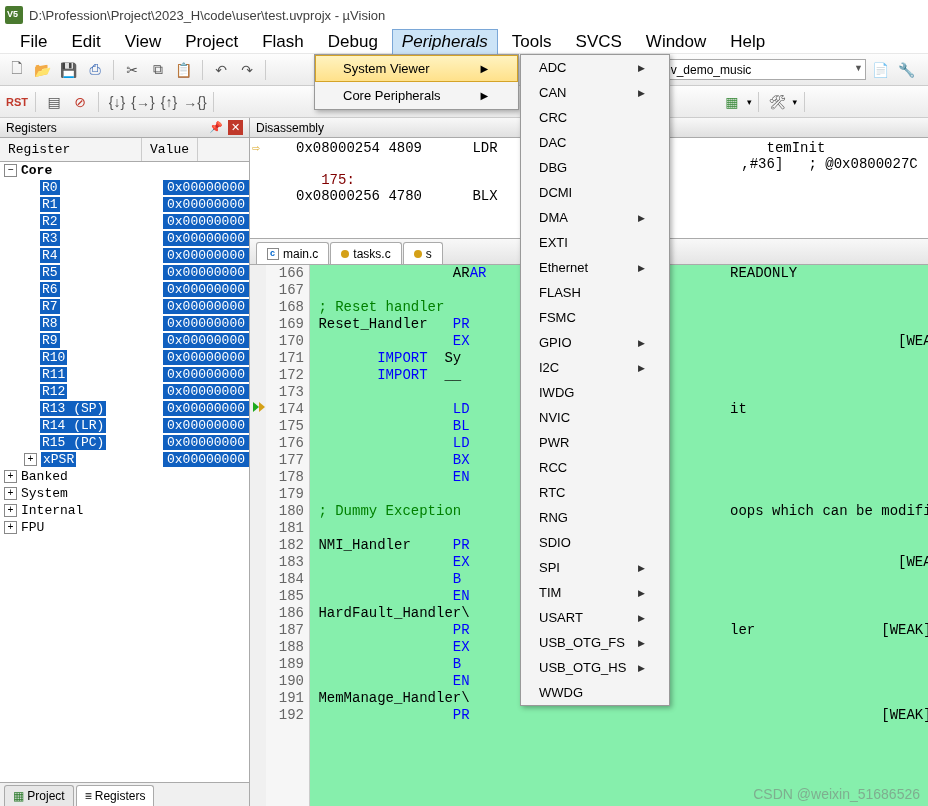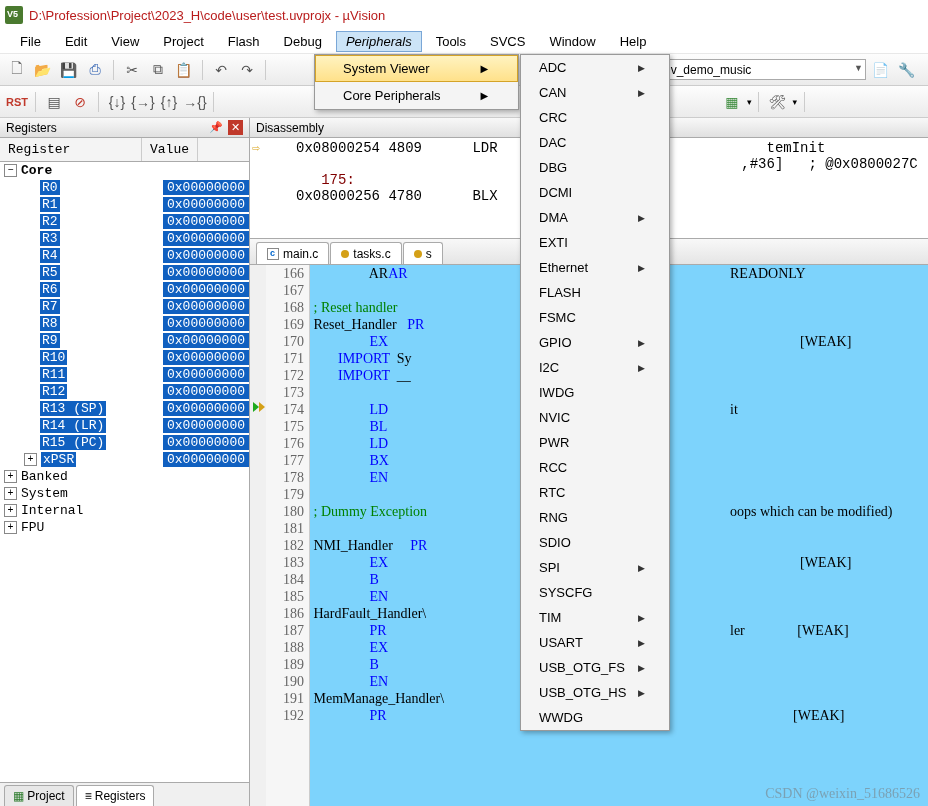--- a/index.html
+++ b/index.html
@@ -1,22 +1,22 @@
 <!DOCTYPE html>
 <html><head>
 <meta charset="utf-8">
 <style>
 * { box-sizing: border-box; margin: 0; padding: 0; }
 body { font-family: "Segoe UI", Tahoma, sans-serif; font-size: 12px; background: #fff; width: 928px; height: 806px; overflow: hidden; position: relative; }
 .titlebar { height: 30px; background: #fff; display: flex; align-items: center; padding: 0 5px; gap: 6px; }
 .app-icon { width: 18px; height: 18px; background: #4a7a2f; display: inline-block; border-radius: 2px; position: relative; }
 .app-icon::after { content: "V5"; color: #fff; font-size: 9px; font-weight: bold; position: absolute; top: 3px; left: 2px; }
-.title-text { font-size: 13px; color: #b91c1c; }
+.title-text { font-size: 13px; color: #404040; }
 .menubar { height: 24px; background: #fff; display: flex; align-items: center; padding: 0 10px; gap: 4px; border-bottom: 1px solid #e8e8e8;}
-.menu-item { padding: 3px 10px; font-size: 13px; cursor: default; }
+.menu-item { padding: 3px 10px; font-size: 17px; cursor: default; }
 .menu-item.open { background: #cce4f7; border: 1px solid #7aa7d7; padding: 2px 9px; font-style: italic; }
 .toolbar { height: 32px; background: linear-gradient(#fdfdfd,#ebebeb); border-bottom: 1px solid #ccc; display: flex; align-items: center; padding: 0 6px; gap: 4px; }
 .tb-btn { width: 22px; height: 22px; display: inline-flex; align-items: center; justify-content: center; font-size: 14px; color: #555; }
 .sep { width:1px; height:20px; background:#ccc; margin:0 3px; }
 .toolbar2 { height: 32px; background: linear-gradient(#fdfdfd,#ebebeb); border-bottom: 1px solid #ccc; display: flex; align-items: center; padding: 0 6px; gap: 4px; position: relative; }
 .target-combo { border: 1px solid #aaa; background:#fff; height:21px; width:204px; display:flex; align-items:center; padding:0 18px 0 5px; font-size:12px; position:relative;}
 .target-combo .dd { position:absolute; right:2px; top:3px; font-size:9px; color:#555;}
 .main-area { display: flex; height: calc(100% - 118px); }
 .left-panel { width: 250px; border-right: 1px solid #aaa; display: flex; flex-direction: column; }
 .panel-title { background: linear-gradient(#f8f8f8,#e0e0e0); border-bottom:1px solid #aaa; height:20px; display:flex; align-items:center; padding:0 6px; font-size:12px; justify-content:space-between;}
@@ -40,42 +40,42 @@
 .da-line { white-space:pre; padding-left:2px; }
 .da-gutter { width:44px; display:inline-block; }
 .da-num { color:#800000; }
 .da-hex { color:#000; }
 .arrow-y { position:absolute; left:2px; font-size:13px; color:#daa520;}
 .file-tabs { height:26px; background:linear-gradient(#f8f8f8,#e5e5e5); border-bottom:1px solid #aaa; display:flex; align-items:flex-end; padding-left:6px; gap:1px;}
 .ftab { padding:4px 10px 3px; border:1px solid #aaa; border-bottom:none; background:#fff; font-size:12px; display:flex; align-items:center; gap:4px; border-radius:3px 3px 0 0;}
 .ftab .fic { width:12px; height:12px; background:#fff; border:1px solid #888; position:relative;}
 .ftab .fic.c::after{content:"c";color:#06c;font-size:9px;position:absolute;top:-1px;left:2px;font-weight:bold;}
 .ftab .dot { width:8px;height:8px;border-radius:50%;background:#d4a017;}
-.code-area { flex:1; display:flex; font-family:Liberation Serif, serif; font-size:14px; overflow:hidden; background:#7dd3fc;}
+.code-area { flex:1; display:flex; font-family:Liberation Mono, monospace; font-size:14px; overflow:hidden; background:#86efac;}
 .gutter { width:44px; background:#f6f6f6; border-right:1px solid #ccc; text-align:right; padding-right:5px; color:#666;}
 .gutter div { height:17px; line-height:17px;}
 .marker-col { width:16px; background:#f0f0f0; }
 .code-lines { flex:1; white-space:pre; }
 .code-lines div { height:17px; line-height:17px; }
 .kw { color:#0000ff; }
 .cmt { color:#008000; }
 .lbl { color:#000; }
 .editor-tabs { height:24px; border-top:1px solid #aaa; display:flex; align-items:flex-end; padding-left:4px; background:#f0f0f0;}
 .etab { padding:3px 12px; border:1px solid #aaa; border-bottom:none; background:#fff; font-size:12px; font-weight:bold; border-radius:0 0 0 0;}
 .etab.inactive { font-weight:normal; background:#eee;}
 
 .dropdown { position:absolute; background:#f4f4f4; border:1px solid #999; box-shadow:2px 2px 5px rgba(0,0,0,.3); z-index:100; min-width:200px;}
 .menu1 { top:54px; left:314px; }
 .menu1 .m-row { padding:6px 30px 6px 28px; font-size:13px; position:relative; display:flex; justify-content:space-between; align-items:center;}
 .menu1 .m-row.hl { background:linear-gradient(#fff3c0,#ffe18a); border:1px solid #d4a328; padding:5px 29px 5px 27px;}
 .menu1 .arrow-r { font-size:10px; margin-left:40px;}
 .submenu { position:absolute; top:54px; left:520px; background:#f4f4f4; border:1px solid #999; box-shadow:2px 2px 5px rgba(0,0,0,.3); z-index:101; width:150px;}
 .submenu .s-row { padding:5px 24px 5px 18px; font-size:13px; display:flex; justify-content:space-between; align-items:center;}
 .submenu .arrow-r { font-size:9px; color:#333;}
-.watermark { position:absolute; bottom:4px; right:8px; color:rgba(120,120,120,.55); font-size:14px; font-family:Liberation Serif, serif; z-index:200;margin-top:16px; }
+.watermark { position:absolute; bottom:4px; right:8px; color:rgba(120,120,120,.55); font-size:14px; font-family:Liberation Sans, sans-serif; z-index:200;margin-top:16px; }
 .tri { position:absolute; left:2px; }
 .tri svg { display:block;}
 .toolbar-right { position:absolute; right:10px; display:flex; align-items:center; gap:4px;}
 .tree-indent { display:inline-block; }
 </style>
 </head>
 <body>
 
 <div class="titlebar">
   <span class="app-icon"></span>
@@ -449,23 +449,20 @@
       <span>RNG</span>
     </div>
     <div class="s-row">
       <span>SDIO</span>
     </div>
     <div class="s-row">
       <span>SPI</span>
       <span class="arrow-r">▶</span>
     </div>
     <div class="s-row">
-      <span>SYSCFG</span>
-    </div>
-    <div class="s-row">
       <span>TIM</span>
       <span class="arrow-r">▶</span>
     </div>
     <div class="s-row">
       <span>USART</span>
       <span class="arrow-r">▶</span>
     </div>
     <div class="s-row">
       <span>USB_OTG_FS</span>
       <span class="arrow-r">▶</span>

